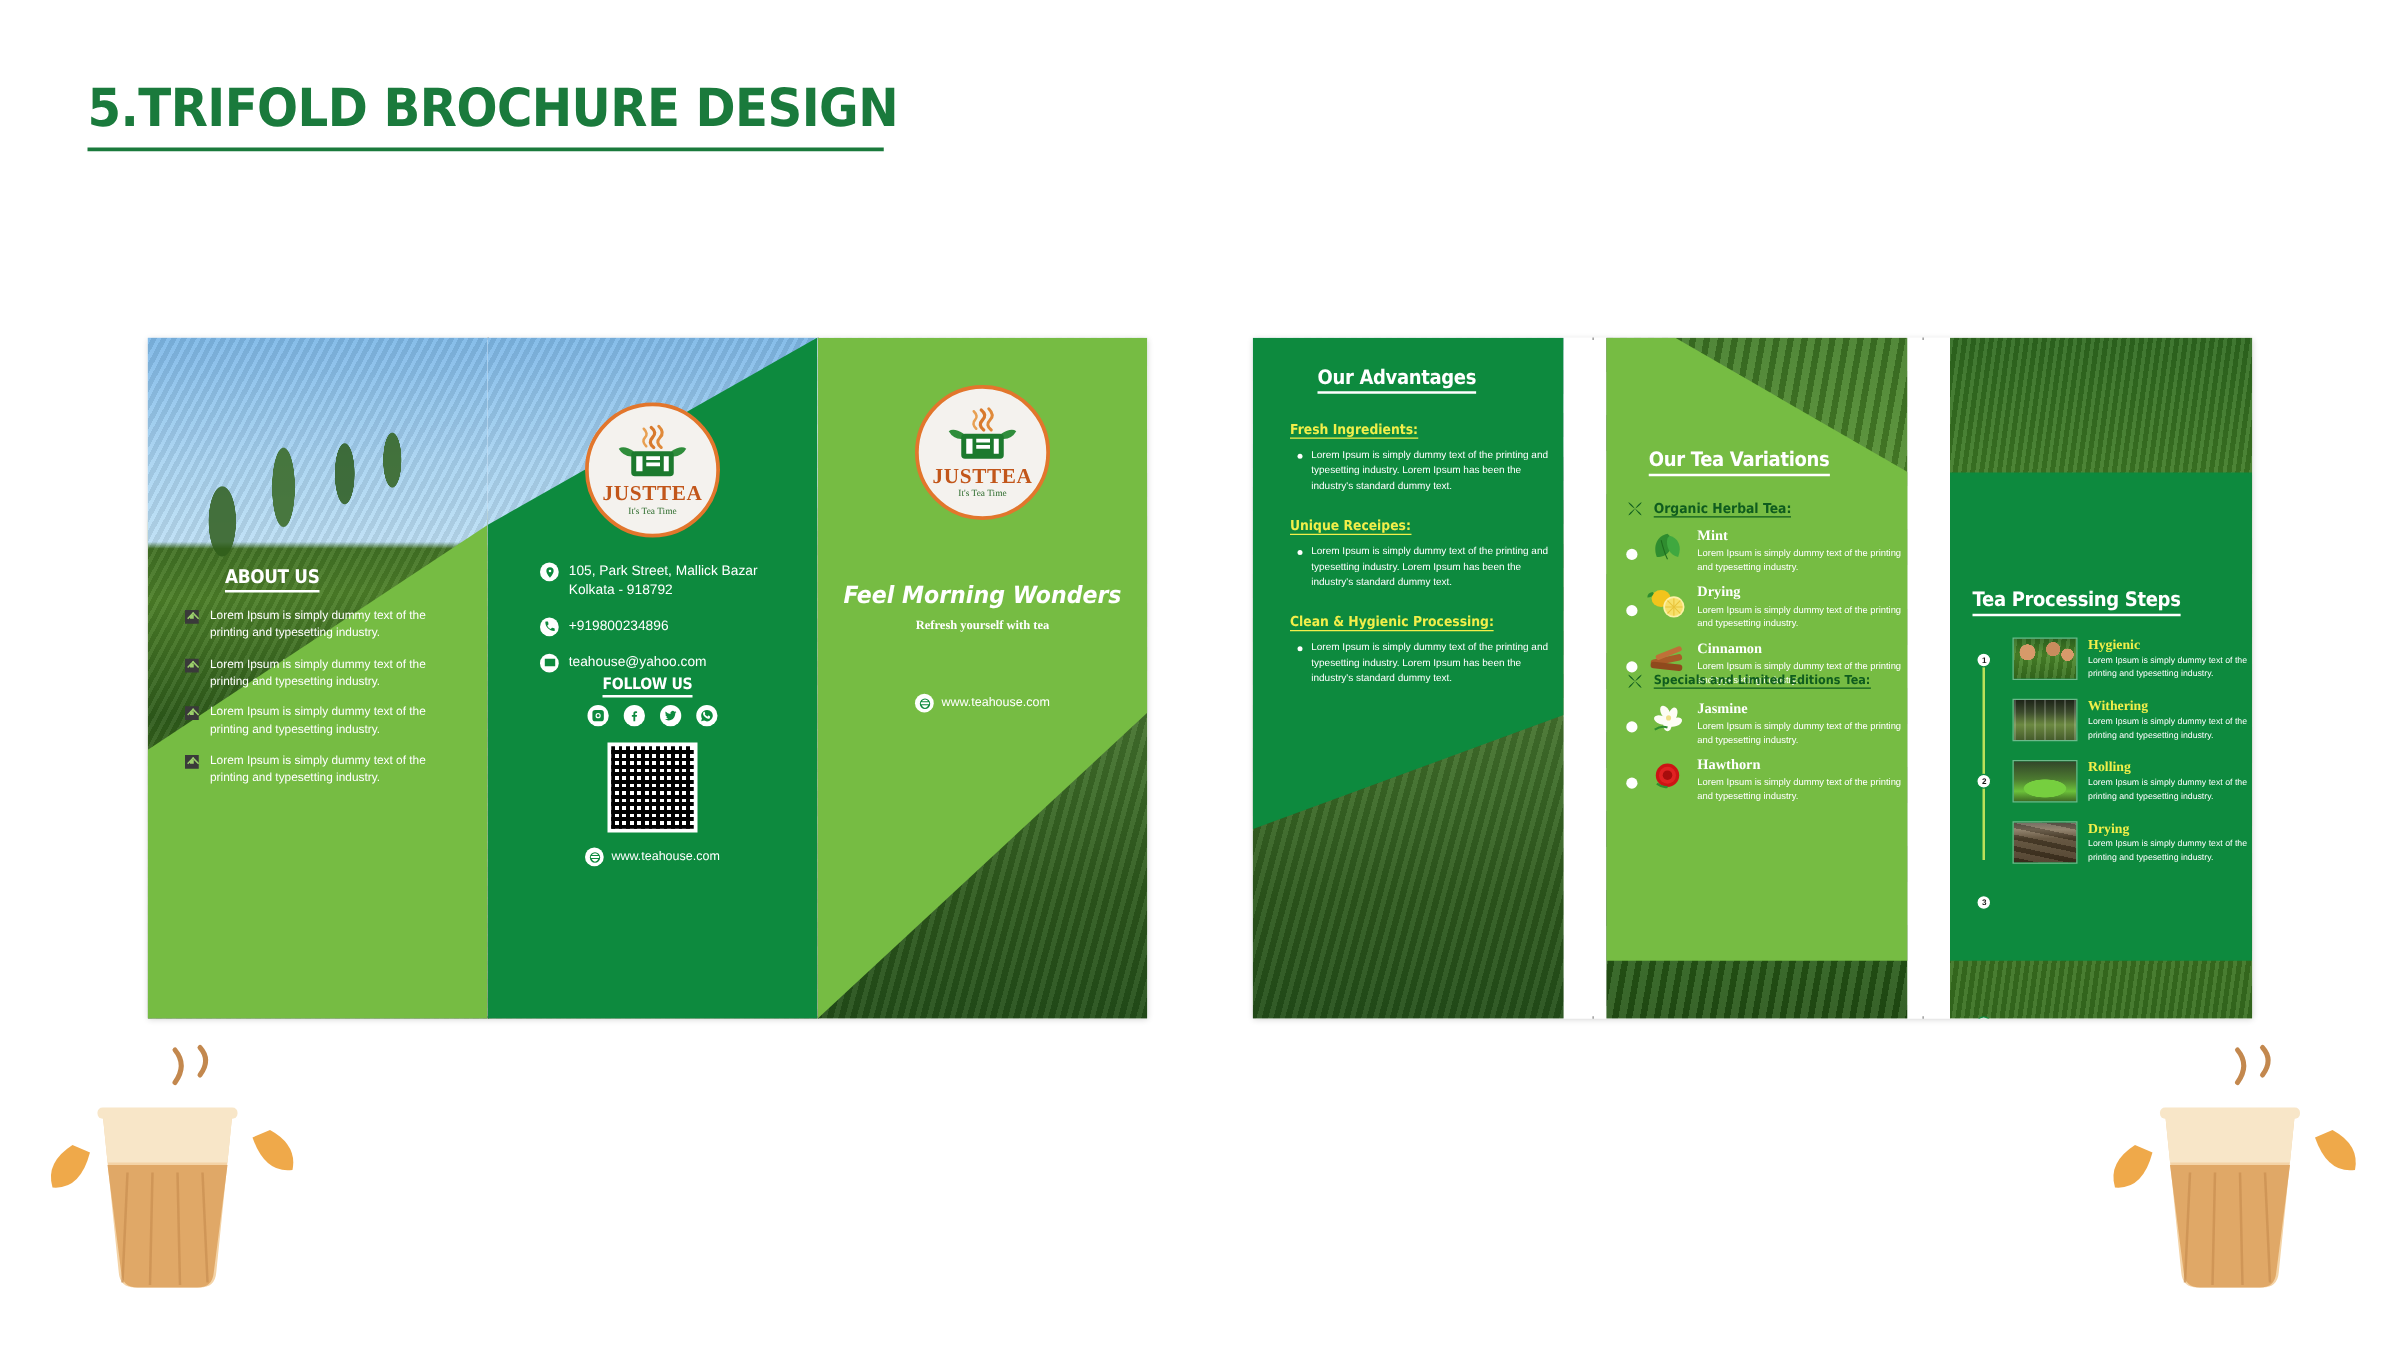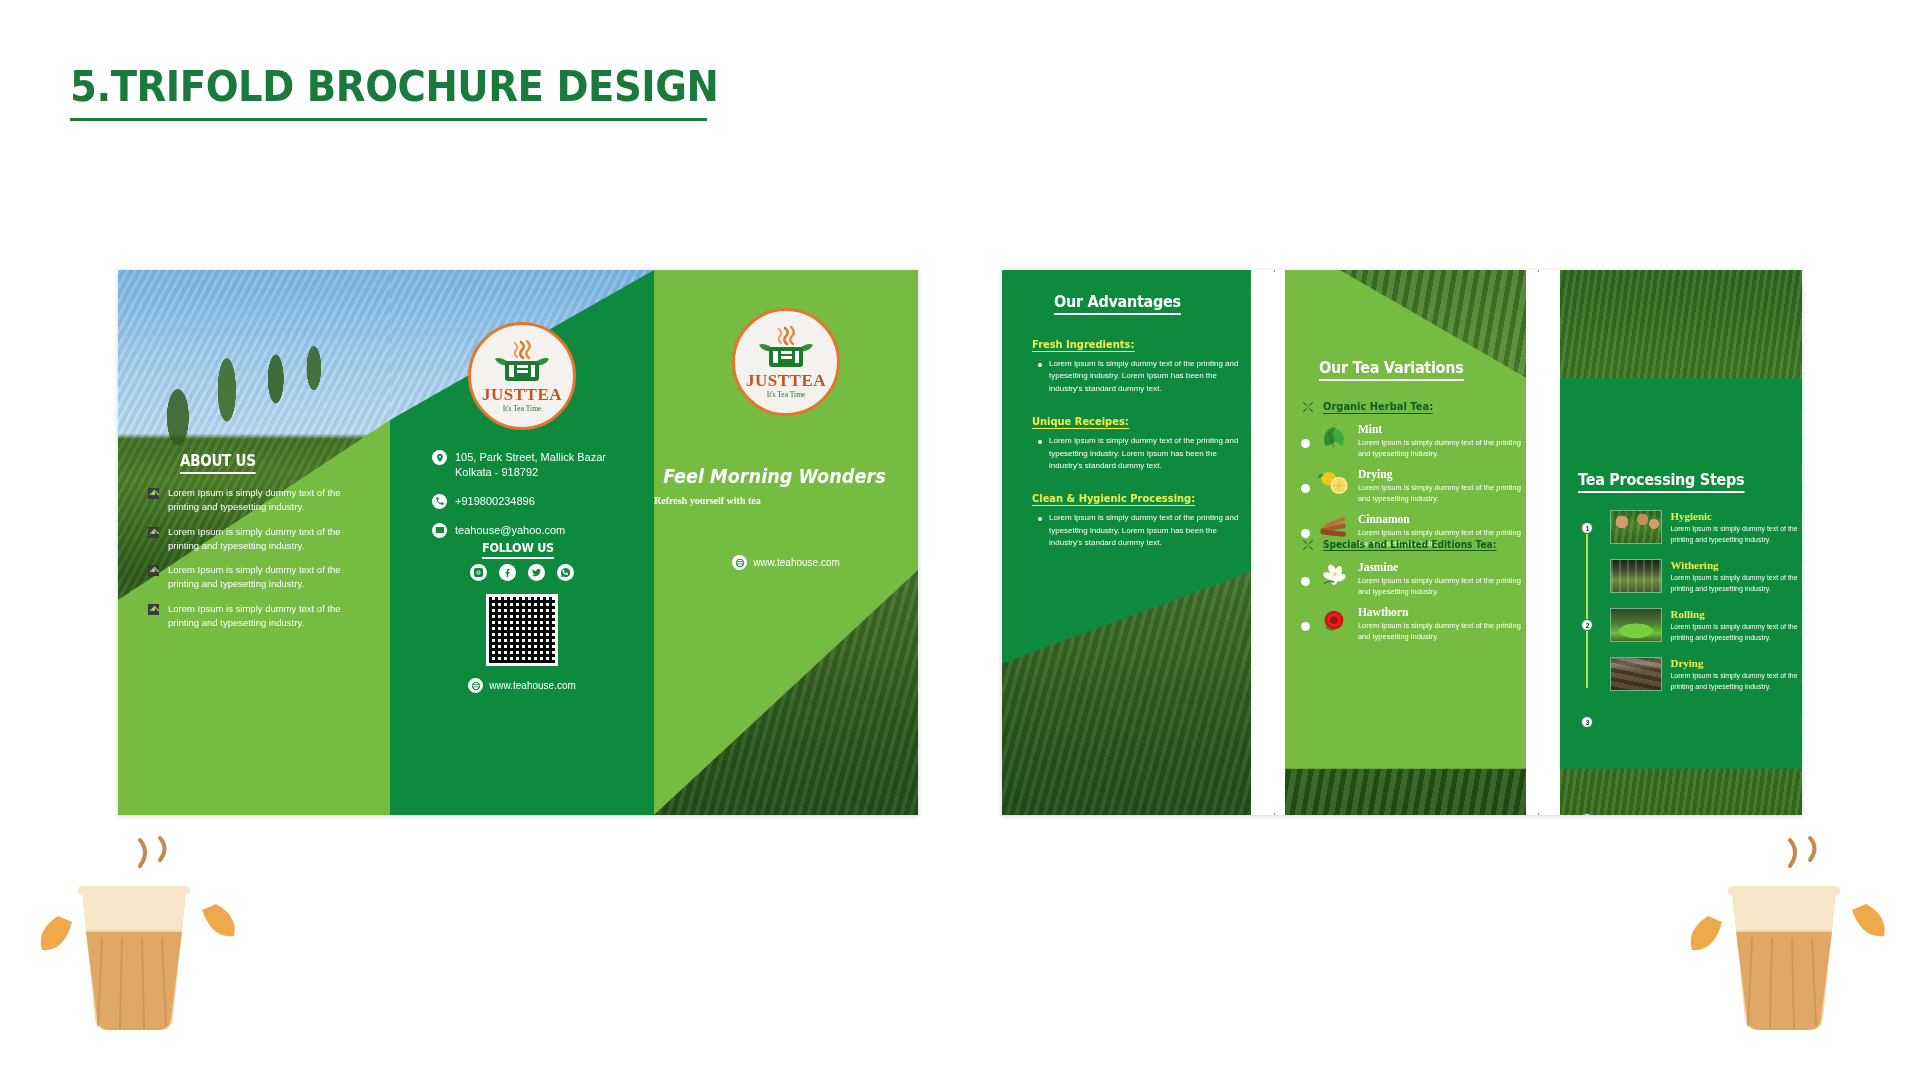--- a/index.html
+++ b/index.html
@@ -371,21 +371,21 @@
           <rect x="14" y="22" width="34" height="20" rx="3" fill="#1c7a2e"></rect>
           <rect x="18" y="26" width="5" height="12" fill="#fff"></rect>
           <rect x="26" y="26" width="11" height="3" fill="#fff"></rect>
           <rect x="26" y="31" width="11" height="3" fill="#fff"></rect>
           <rect x="40" y="26" width="4" height="12" fill="#fff"></rect>
         </svg>
         <div class="logo-name" style="font-size:17px; margin-top:3px; letter-spacing:.5px;">JUSTTEA</div>
         <div class="logo-tag" style="font-size:7.5px; margin-top:1px;">It's Tea Time</div>
       </div>
 
-      <div style="position:absolute; left:0; right:0; top:195px; text-align:left;">
+      <div style="position:absolute; left:0; right:0; top:195px; text-align:center;">
         <div style="font-family:'DejaVu Sans',sans-serif; font-weight:700; font-style:italic;
                     font-size:19px; color:#fff; transform:scaleX(.93);">Feel Morning Wonders</div>
         <div style="font-family:'Liberation Serif',serif; font-weight:700; font-size:10px;
                     color:#fff; margin-top:8px;">Refresh yourself with tea</div>
       </div>
 
       <div style="position:absolute; left:0; right:0; top:285px; display:flex; justify-content:center;">
         <div class="web">
           <div class="web-ico">
             <svg viewBox="0 0 24 24">

